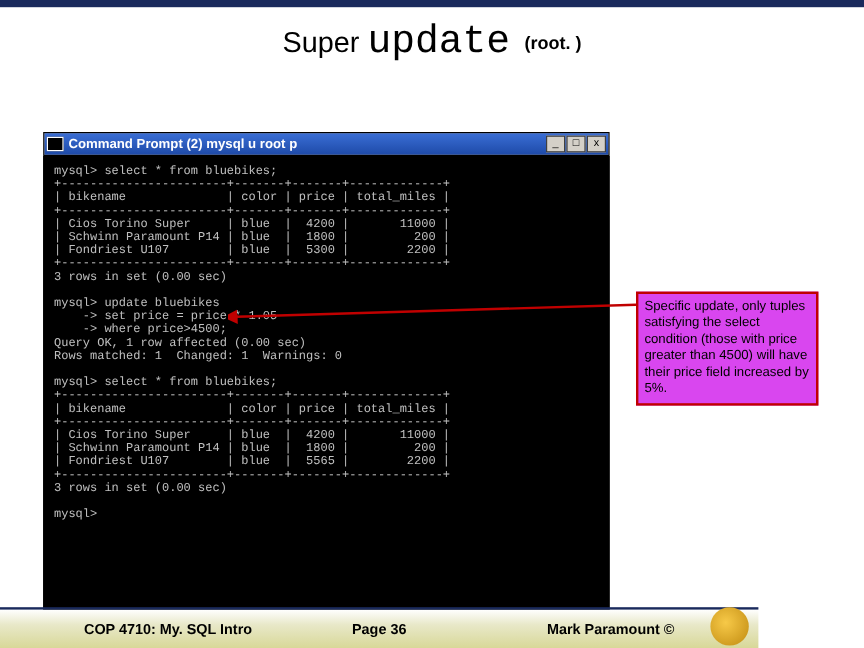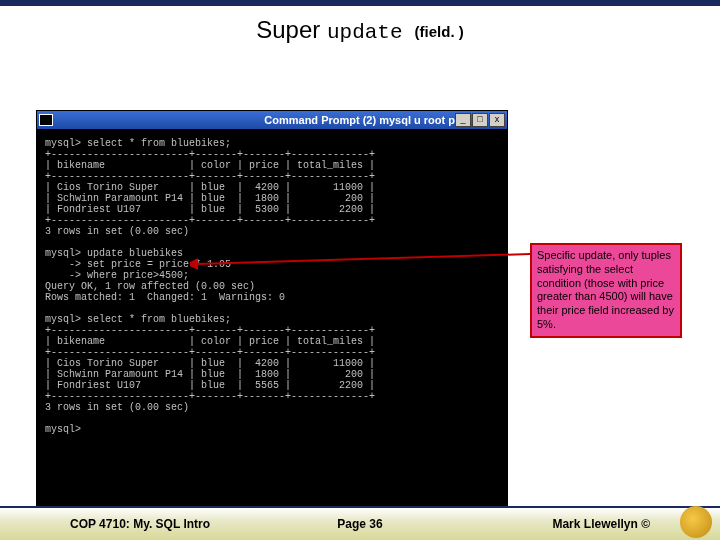--- a/index.html
+++ b/index.html
@@ -17,21 +17,21 @@
     width: 100%;
   }
   .title-row {
     text-align: center;
     padding: 10px 0 4px;
     font-size: 24px;
     color: #000;
   }
   .title-code {
     font-family: "Courier New", monospace;
-    font-size: 21px;
+    font-size: 33px;
   }
   .title-cont {
     font-size: 15px;
     font-weight: bold;
     padding-left: 12px;
     vertical-align: middle;
   }
   .terminal-wrap {
     position: absolute;
     left: 36px;
@@ -54,21 +54,20 @@
     border: 1px solid #fff;
     margin-right: 4px;
     display: inline-block;
   }
   .term-title {
     color: #fff;
     font-size: 11px;
     font-weight: bold;
     flex: 1;
     white-space: nowrap;
-    text-align: right;
   }
   .term-btns {
     display: flex;
     gap: 1px;
   }
   .term-btn {
     width: 16px;
     height: 14px;
     background: #d4d0c8;
     border: 1px solid #404040;
@@ -91,39 +90,39 @@
     white-space: pre;
     height: 386px;
     overflow: hidden;
   }
   .annotation {
     position: absolute;
     top: 243px;
     left: 530px;
     width: 152px;
     border: 2px solid #c00000;
-    background: #ec4899;
+    background: #d946ef;
     padding: 4px 5px;
     font-size: 11px;
     line-height: 1.25;
     color: #000;
   }
   .arrow-svg {
     position: absolute;
     top: 250px;
     left: 190px;
     width: 345px;
     height: 40px;
     pointer-events: none;
   }
   .footer {
     position: absolute;
     bottom: 0;
     left: 0;
-    width: 720px;
+    width: 632px;
     height: 34px;
     background: linear-gradient(#fff, #e8e8c8 40%, #d8d898);
     border-top: 2px solid #1a2a5c;
     display: flex;
     align-items: center;
     font-size: 12px;
     font-weight: bold;
     color: #000;
   }
   .footer .course { position: absolute; left: 70px; }
@@ -138,21 +137,21 @@
     border-radius: 50%;
     background: radial-gradient(circle at 40% 40%, #f7c948, #c08a10);
   }
 </style>
 </head>
 <body>
 
 <div class="navy-bar"></div>
 
 <div class="title-row">
-  <span>Super </span><span class="title-code">update</span><span class="title-cont">(field. )</span>
+  <span>Super </span><span class="title-code">update</span><span class="title-cont">(root. )</span>
 </div>
 
 <div class="terminal-wrap">
   <div class="term-titlebar">
     <span class="term-ticon"></span>
     <span class="term-title">Command Prompt (2)   mysql  u root  p</span>
     <div class="term-btns">
       <div class="term-btn">_</div>
       <div class="term-btn">□</div>
       <div class="term-btn">x</div>
@@ -196,15 +195,15 @@
   <line x1="340" y1="4" x2="6" y2="14" stroke="#c00000" stroke-width="2" marker-end="url(#ah)"></line>
 </svg>
 
 <div class="annotation">
   <span>Specific update, only tuples satisfying the select condition (those with price greater than 4500) will have their price field increased by 5%.</span>
 </div>
 
 <div class="footer">
   <span class="course">COP 4710: My. SQL Intro</span>
   <span class="page">Page 36</span>
-  <span class="author">Mark Llewellyn ©</span>
+  <span class="author">Mark Paramount ©</span>
   <span class="logo"></span>
 </div>
 
 </body></html>

